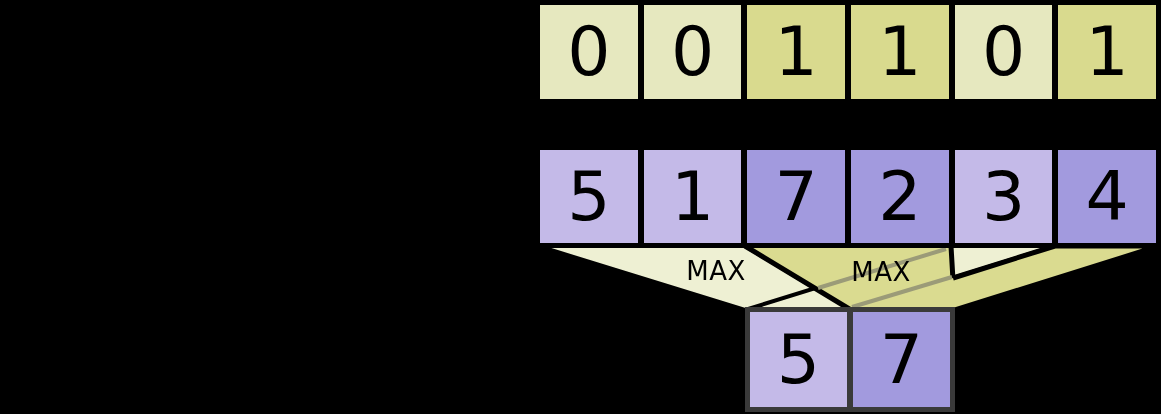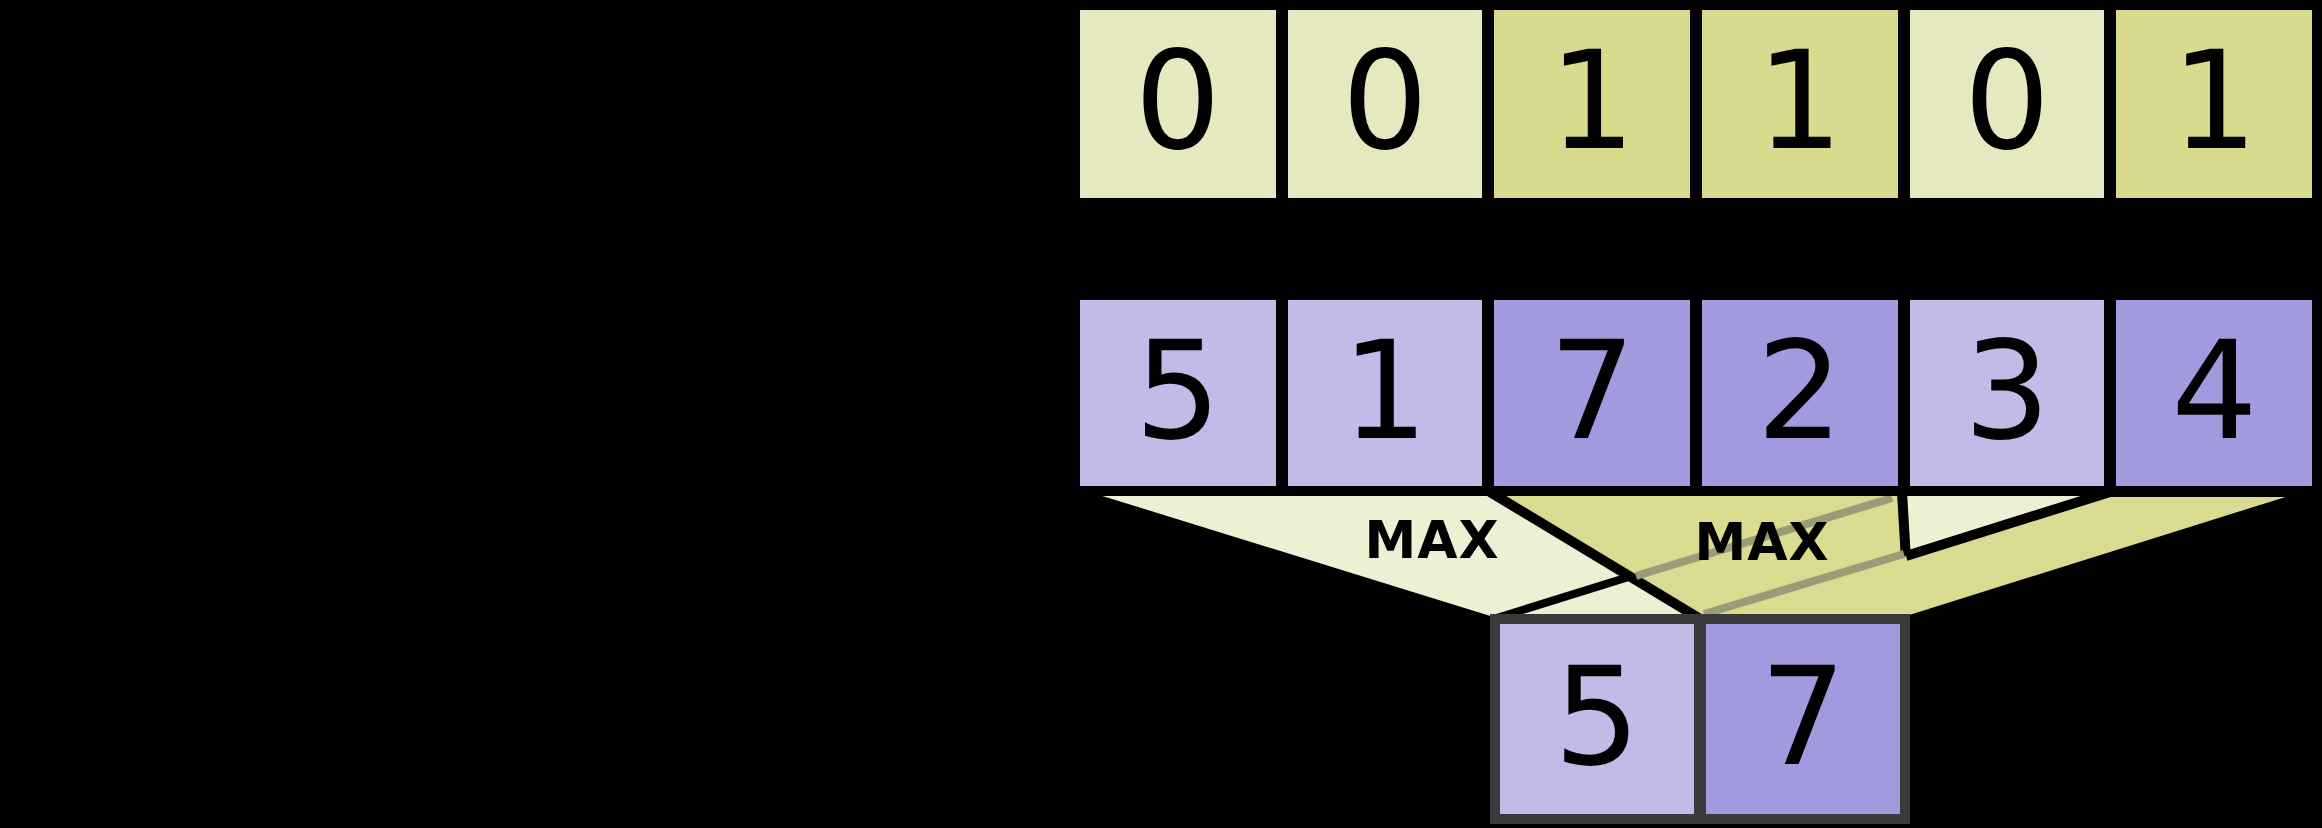--- a/index.html
+++ b/index.html
@@ -12,21 +12,21 @@
   .row-output{left:745px;top:307px;width:210px;height:105px;background:var(--output-border,#3a3a3a);}
   .cell{flex:1;display:flex;align-items:center;justify-content:center;
         font-size:68px;line-height:1;color:var(--cell-text,#000);}
   .row-mask .cell{background:var(--mask-off,#e6e8bf);}
   .row-mask .cell.on{background:var(--mask-on,#d9da8e);}
   .row-values .cell{background:var(--val-off,#c4bae8);}
   .row-values .cell.on{background:var(--val-on,#a29ade);}
   .row-output .cell{background:var(--val-off,#c4bae8);}
   .row-output .cell.on{background:var(--val-on,#a29ade);}
   .max-label{position:absolute;z-index:3;transform:translate(-50%,-50%);
-             font-weight:bold;font-size:26px;color:#000;letter-spacing:0.5px;}
+             font-weight:normal;font-size:26px;color:#000;letter-spacing:0.5px;}
   .max-left{left:716px;top:271px;}
   .max-right{left:881px;top:272px;}
 </style>
 </head>
 <body>
 
 <div id="canvas">
 
   <svg id="funnels" width="1161" height="414" viewBox="0 0 1161 414">
 

